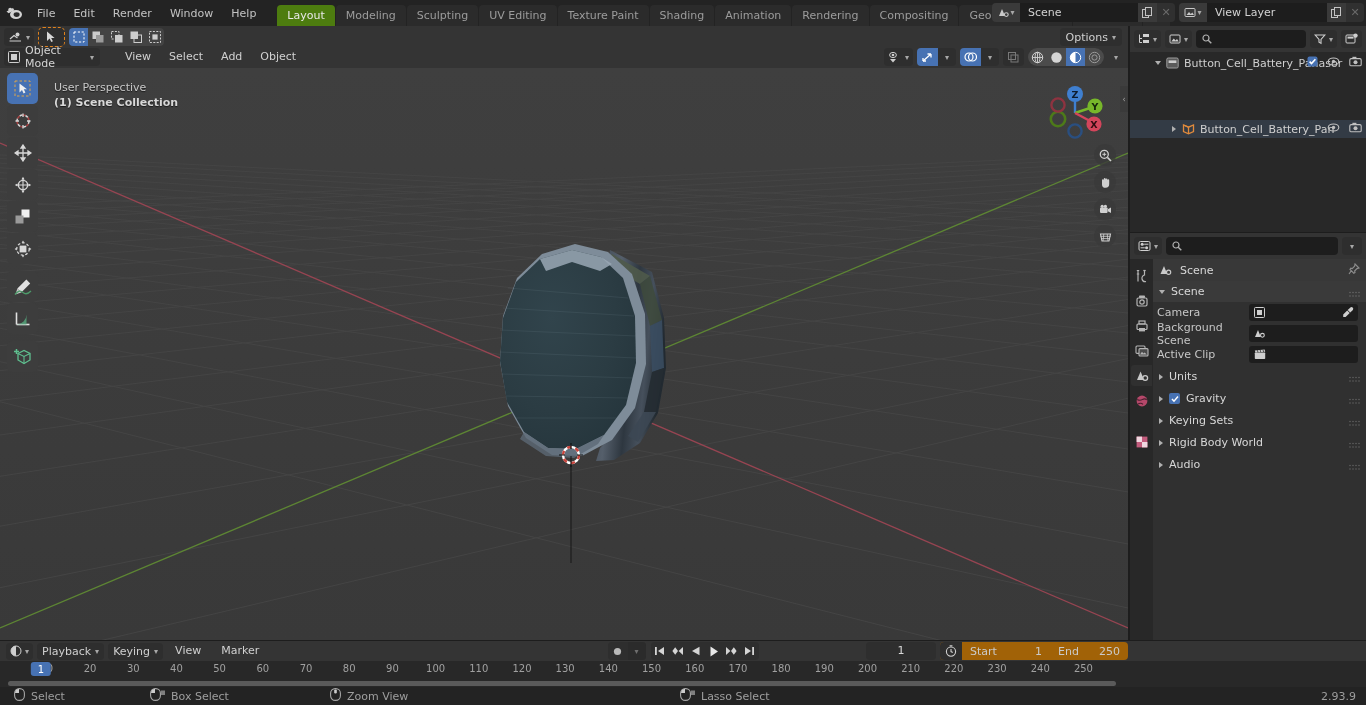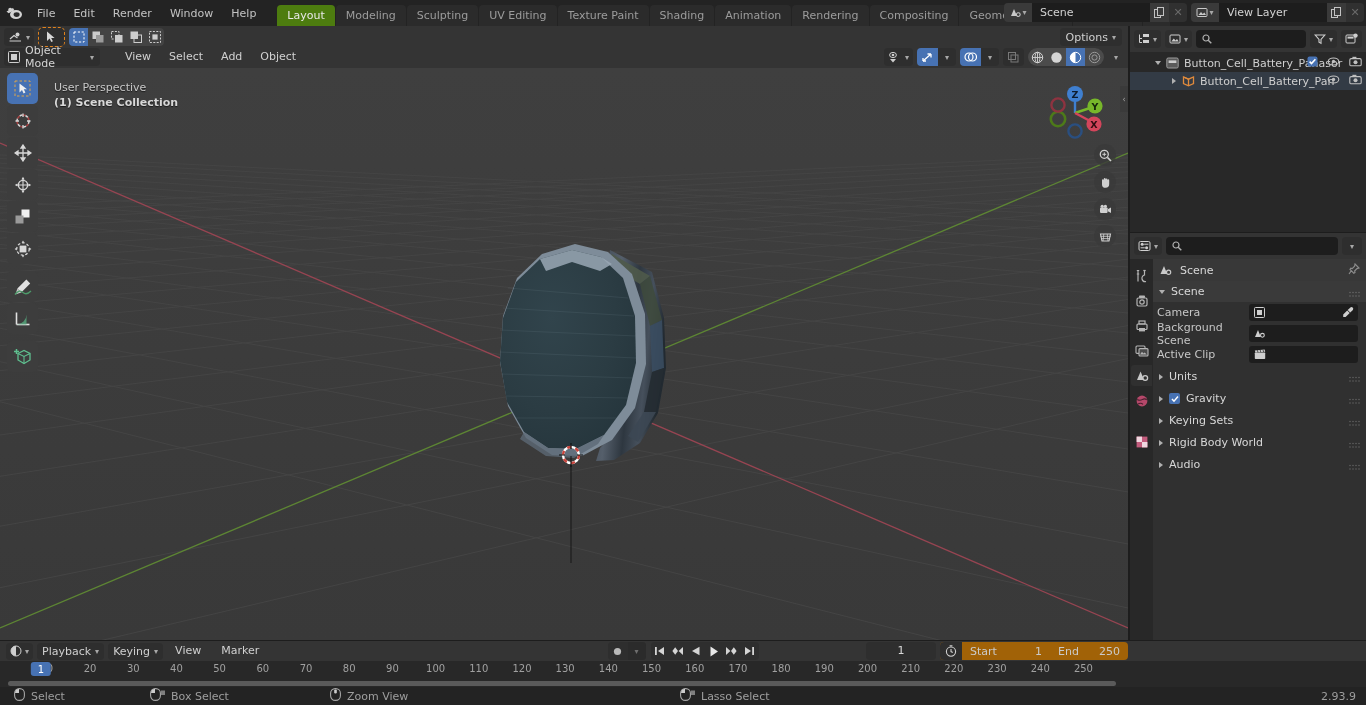--- a/index.html
+++ b/index.html
@@ -83,21 +83,21 @@
   .nav-btn { width: 22px; height: 22px; border-radius: 50%; background: rgba(58,58,58,.78); display: flex; align-items: center; justify-content: center; }
 
   .vp-collapse { position: absolute; right: 0px; top: 18px; width: 8px; height: 26px; background: #3a3a3a; display:flex;align-items:center;justify-content:center;color:#9a9a9a;font-size:9px; }
 
   
   .outliner { position: absolute; left: 1130px; top: 26px; width: 236px; height: 206px; background: #282828; }
   .outliner-hdr { height: 26px; background: #343434; display: flex; align-items: center; padding: 0 4px; gap: 4px; }
   .search-box { flex: 1; height: 18px; background: #1d1d1d; border-radius: 4px; display: flex; align-items: center; padding: 0 6px; gap: 5px; }
   .ol-rows { padding-top: 2px; }
   .ol-row { height: 18px; display: flex; align-items: center; font-size: 11px; color: #cfcfcf; padding-right: 4px; position: relative; }
-  .ol-row.hi { background: #333b45; }
+  .ol-row.hi { background: #333b45; margin-top: 48px; }
   .ol-icons { position: absolute; right: 4px; display: flex; gap: 9px; align-items: center; }
   .tri { width: 0; height: 0; border-left: 4px solid #b0b0b0; border-top: 3px solid transparent; border-bottom: 3px solid transparent; }
   .tri.down { border-left: 3.5px solid transparent; border-right: 3.5px solid transparent; border-top: 4px solid #b0b0b0; border-bottom: none; }
 
   
   .props { position: absolute; left: 1130px; top: 233px; width: 236px; height: 407px; background: #303030; }
   .props-hdr { height: 26px; background: #343434; display: flex; align-items: center; padding: 0 4px; gap: 4px; }
   .props-body { display: flex; height: 381px; }
   .props-tabs { width: 23px; background: #282828; padding-top: 6px; display: flex; flex-direction: column; align-items: center; gap: 4px; }
   .ptab { width: 21px; height: 21px; display: flex; align-items: center; justify-content: center; border-radius: 3px 0 0 3px; }
@@ -190,21 +190,21 @@
         <div class="id-x">✕</div>
       </div>
       <div class="id-block">
         <div class="id-icon-btn">
           <svg width="12" height="11" viewBox="0 0 12 11">
               <rect x="1" y="1.5" width="10" height="8" rx="1" fill="none" stroke="#c9c9c9"></rect>
               <path d="M2.5 8 L5 5 L6.8 7 L8.3 5.6 L10 8 Z" fill="#c9c9c9"></path>
             </svg>
           <span class="chev">▾</span>
         </div>
-        <div class="id-name" style="width:108px">View Layer</div>
+        <div class="id-name" style="width:120px">View Layer</div>
         <div class="id-copy">
           <svg width="11" height="11" viewBox="0 0 11 11">
               <rect x="0.5" y="2.5" width="6" height="8" fill="none" stroke="#c3c3c3"></rect>
               <rect x="3.5" y="0.5" width="6" height="8" fill="#3a3a3a" stroke="#c3c3c3"></rect>
             </svg>
         </div>
         <div class="id-x">✕</div>
       </div>
     </div>
   </div>

